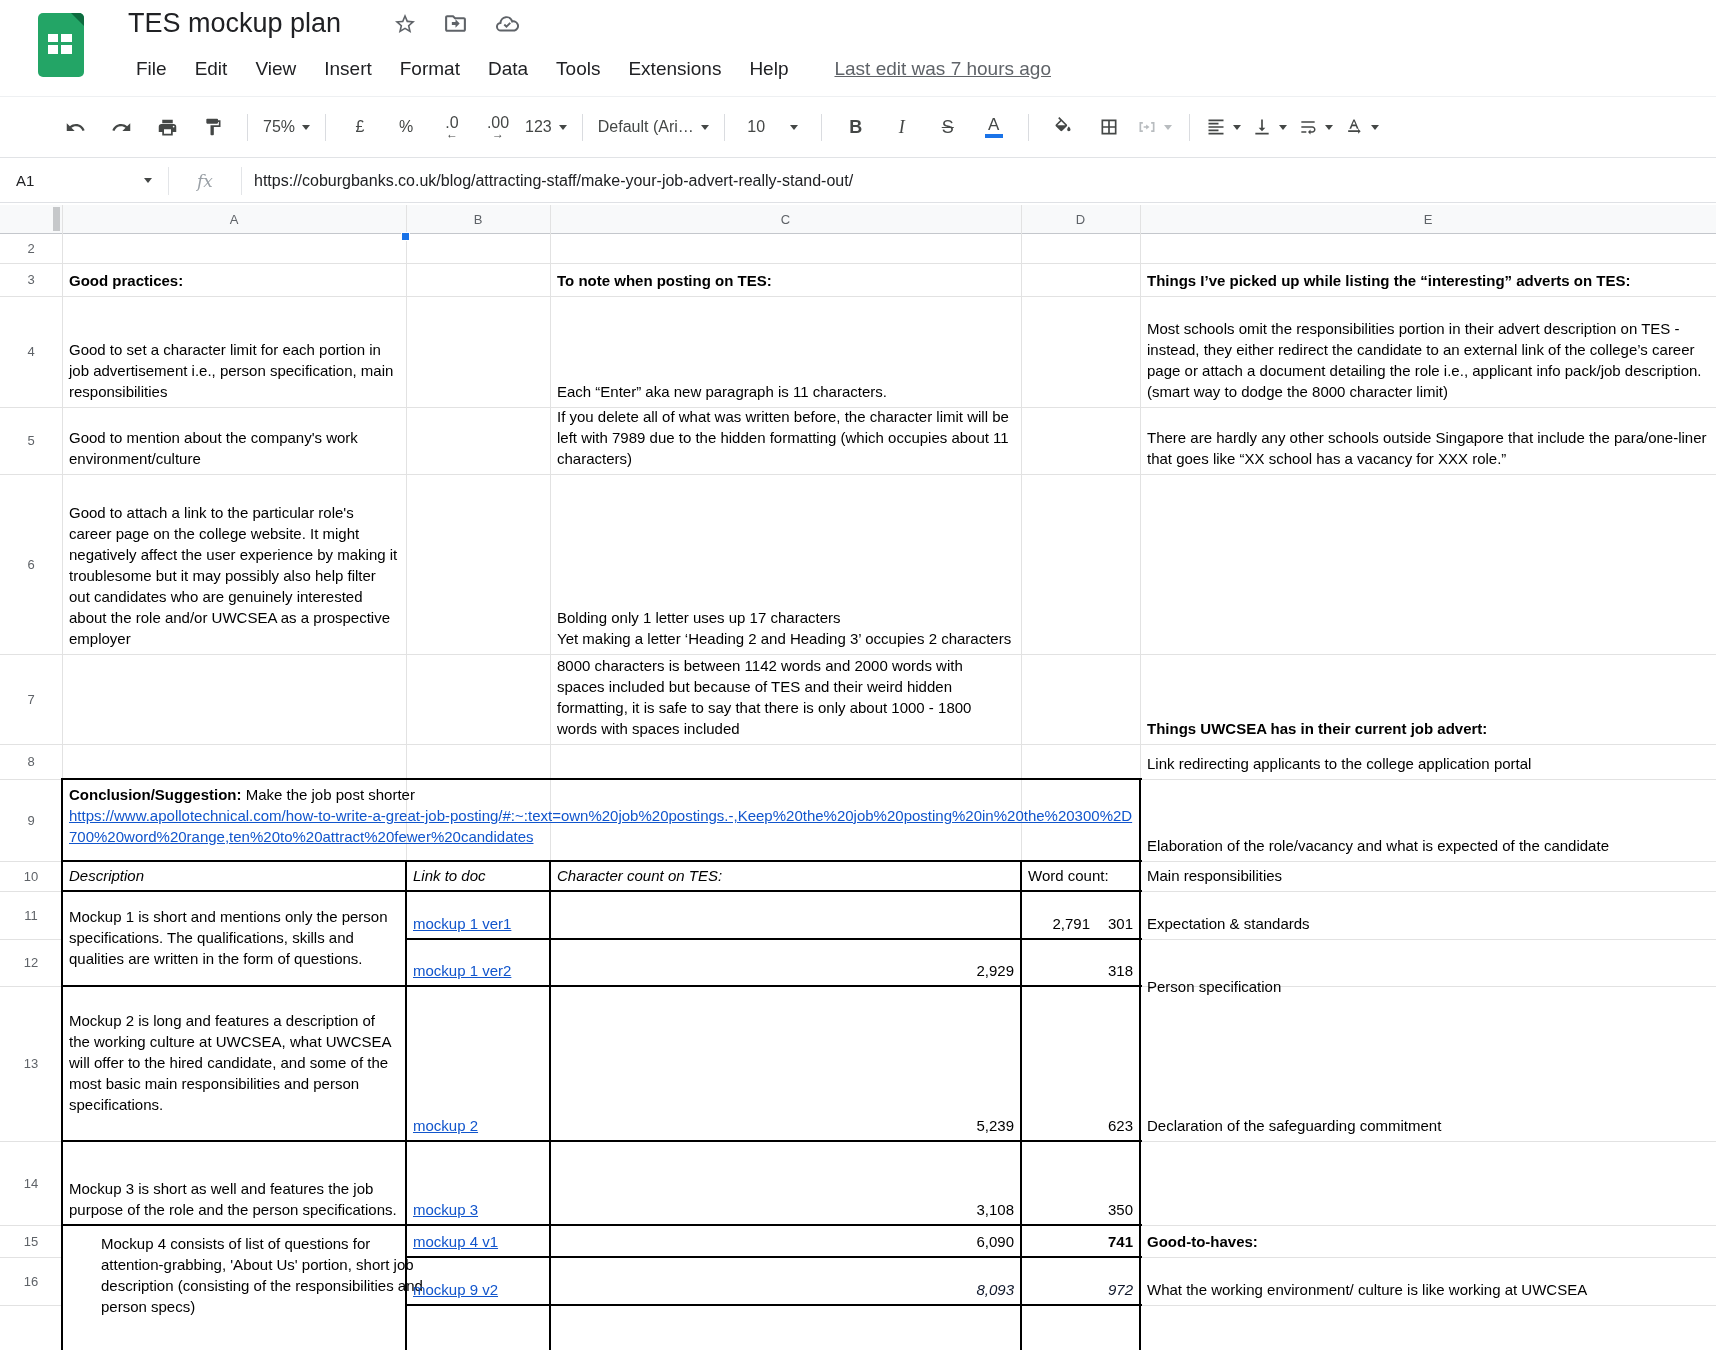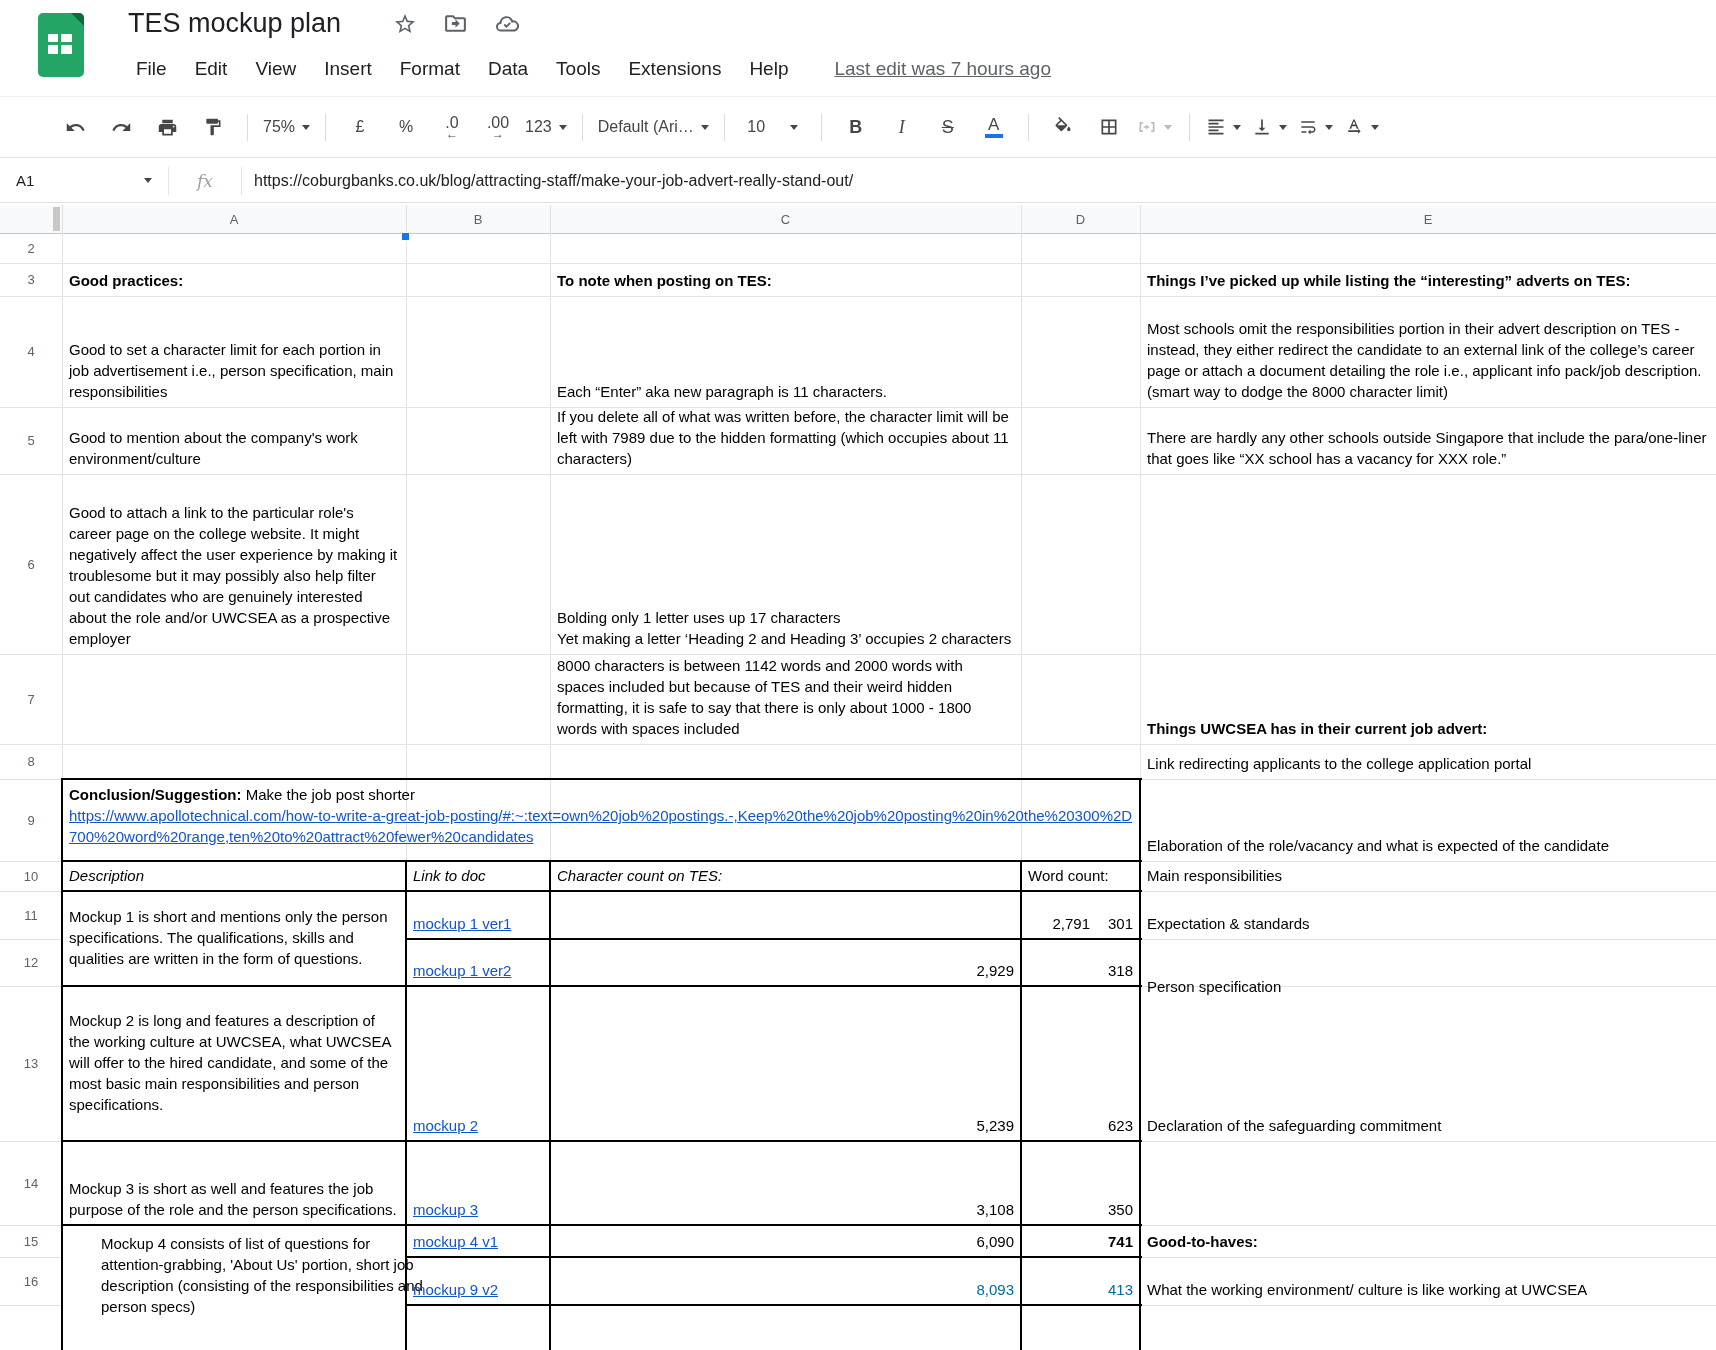--- a/index.html
+++ b/index.html
@@ -51,21 +51,21 @@
   .gl{position:absolute;background:#e2e2e2;}
   .glh{height:1px;}
   .glv{width:1px;}
   .hdrline{position:absolute;background:#c4c7cc;height:1px;}
   .bl{position:absolute;background:#000;}
   .cell{position:absolute;display:flex;align-items:flex-end;padding:2px 7px 5px;font-size:15px;line-height:21px;color:#000;overflow:hidden;box-sizing:border-box;}
   .num{justify-content:flex-end;}
   .b{font-weight:bold;}
   .i{font-style:italic;}
   .lnk{color:#1155cc;text-decoration:underline;}
-  .red{color:#0369a1;}
+  .red{color:#0f172a;font-style:italic;}
   .top{align-items:flex-start;}
   .mid{align-items:center;}
   .blk{display:block;padding-top:5px;}
   .pre{white-space:pre-wrap;}
   .urlbreak{word-break:break-all;}
   .fillhandle{position:absolute;left:401px;top:232px;width:9px;height:9px;background:#1a73e8;border:1px solid #fff;box-sizing:border-box;}
 </style>
 </head>
 <body>
 
@@ -361,18 +361,18 @@
   <div class="cell num" style="left:1021px;top:1141px;width:119px;height:84px;">350</div>
 
   <div class="cell top" style="left:62px;top:1225px;width:344px;height:125px;padding-top:8px;margin-left:32px;">Mockup 4 consists of list of questions for attention-grabbing, 'About Us' portion, short job description (consisting of the responsibilities and person specs)</div>
   <div class="cell lnk" style="left:406px;top:1225px;width:144px;height:32px;">mockup 4 v1</div>
   <div class="cell num" style="left:550px;top:1225px;width:471px;height:32px;">6,090</div>
   <div class="cell num" style="left:1021px;top:1225px;width:119px;height:32px;font-weight:bold;">741</div>
   <div class="cell b" style="left:1140px;top:1225px;width:576px;height:32px;">Good-to-haves:</div>
 
   <div class="cell lnk" style="left:406px;top:1257px;width:144px;height:48px;">mockup 9 v2</div>
   <div class="cell num red" style="left:550px;top:1257px;width:471px;height:48px;">8,093</div>
-  <div class="cell num red" style="left:1021px;top:1257px;width:119px;height:48px;">413</div>
+  <div class="cell num red" style="left:1021px;top:1257px;width:119px;height:48px;">972</div>
   <div class="cell" style="left:1140px;top:1257px;width:576px;height:48px;">What the working environment/ culture is like working at UWCSEA</div>
 
   <div class="fillhandle"></div>
 
 </div>
 
 </body></html>

